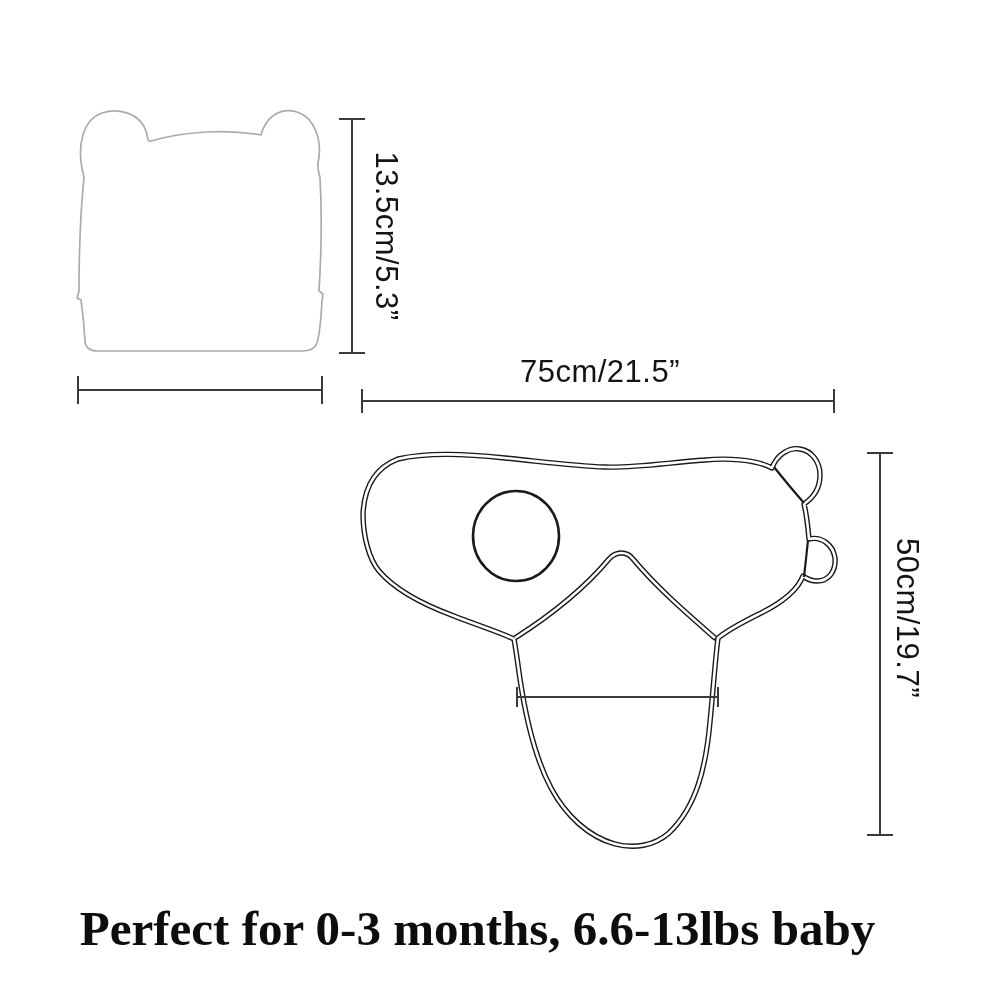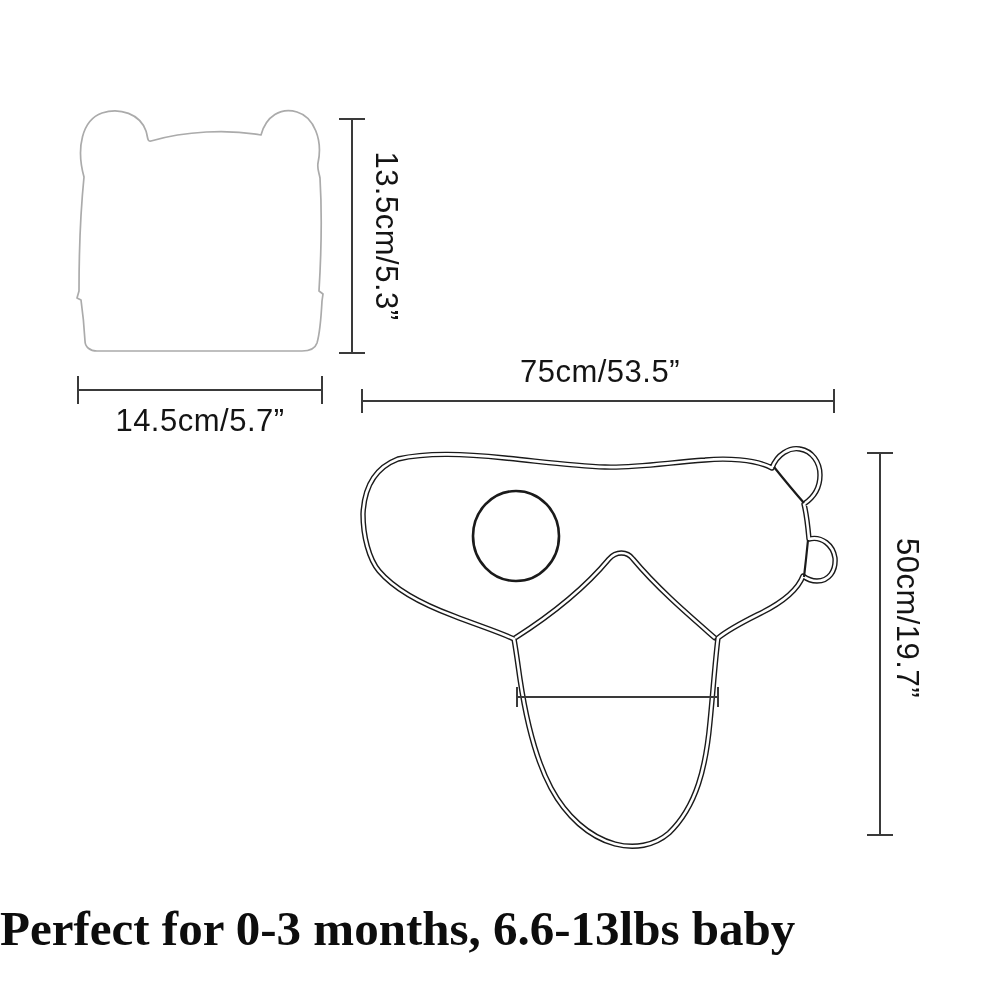--- a/index.html
+++ b/index.html
@@ -34,20 +34,21 @@
     width: 170px;
     height: 34px;
     transform: rotate(90deg);
     transform-origin: center center;
   }
   .caption {
     position: absolute;
     left: 0;
     top: 903px;
     width: 955px;
+    text-align: center;
     color: #0d0d0d;
     font-family: "Liberation Serif", serif;
     font-weight: bold;
     font-size: 49px;
     line-height: 52px;
     white-space: nowrap;
   }
 </style>
 </head>
 <body>
@@ -162,22 +163,21 @@
 
     <g stroke="#3a3a3a" stroke-width="2">
       <line x1="517" y1="697" x2="718" y2="697"></line>
       <line x1="517" y1="687" x2="517" y2="707"></line>
       <line x1="718" y1="687" x2="718" y2="707"></line>
     </g>
   </svg>
 
   <div class="dim-label rotated" style="left:301px; top:219px;">13.5cm/5.3”</div>
 
-  <div class="dim-label" style="left:100px; top:404px; width:200px;">14.5cm/5.7”</div>
 
-  <div class="dim-label" style="left:500px; top:355px; width:200px;">75cm/53.5”</div>
+  <div class="dim-label" style="left:500px; top:355px; width:200px;">75cm/21.5”</div>
 
   <div class="dim-label rotated" style="left:822px; top:601px;">50cm/19.7”</div>
 
 
   <div class="caption">Perfect for 0-3 months, 6.6-13lbs baby</div>
 
 </div>
 
 </body></html>

